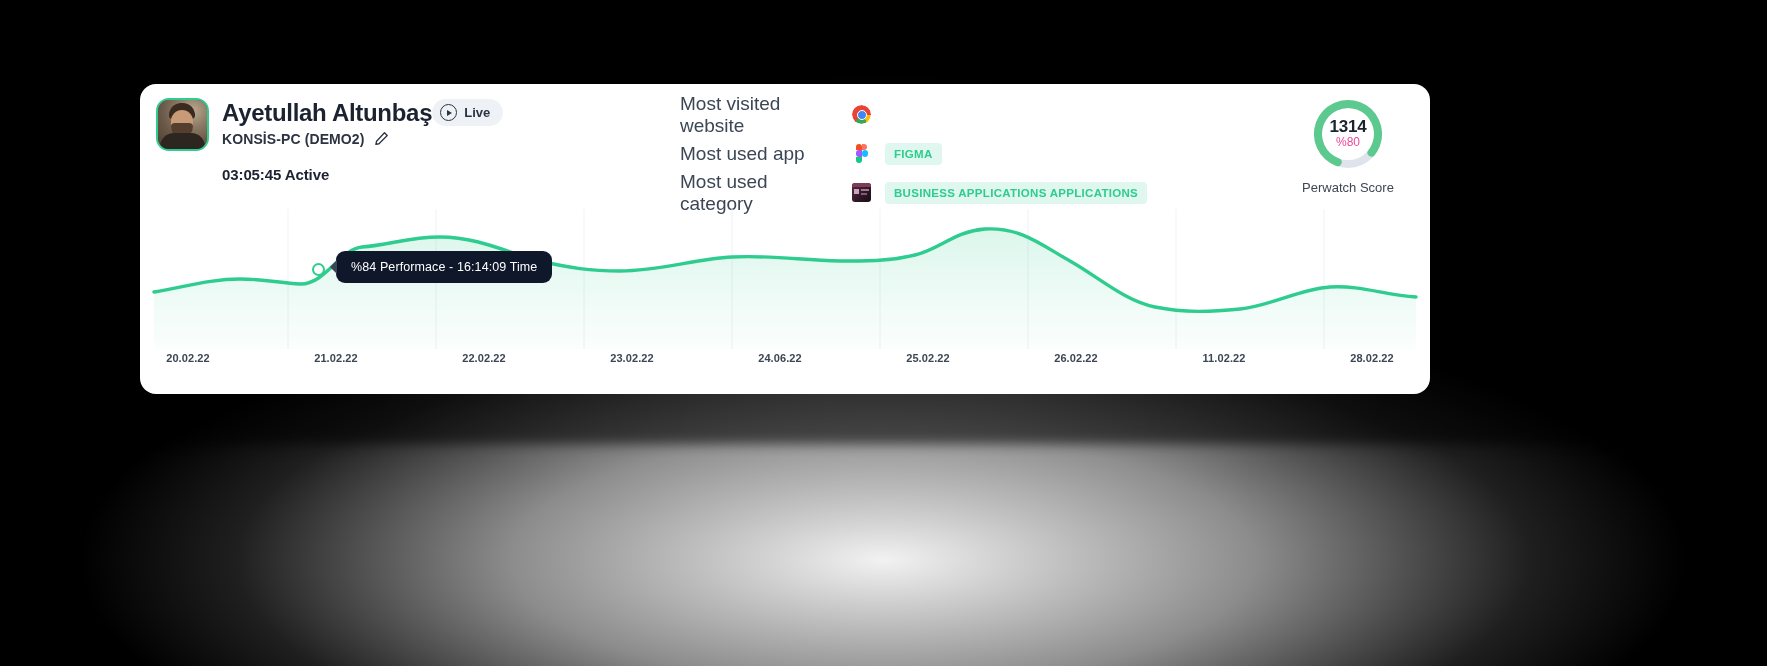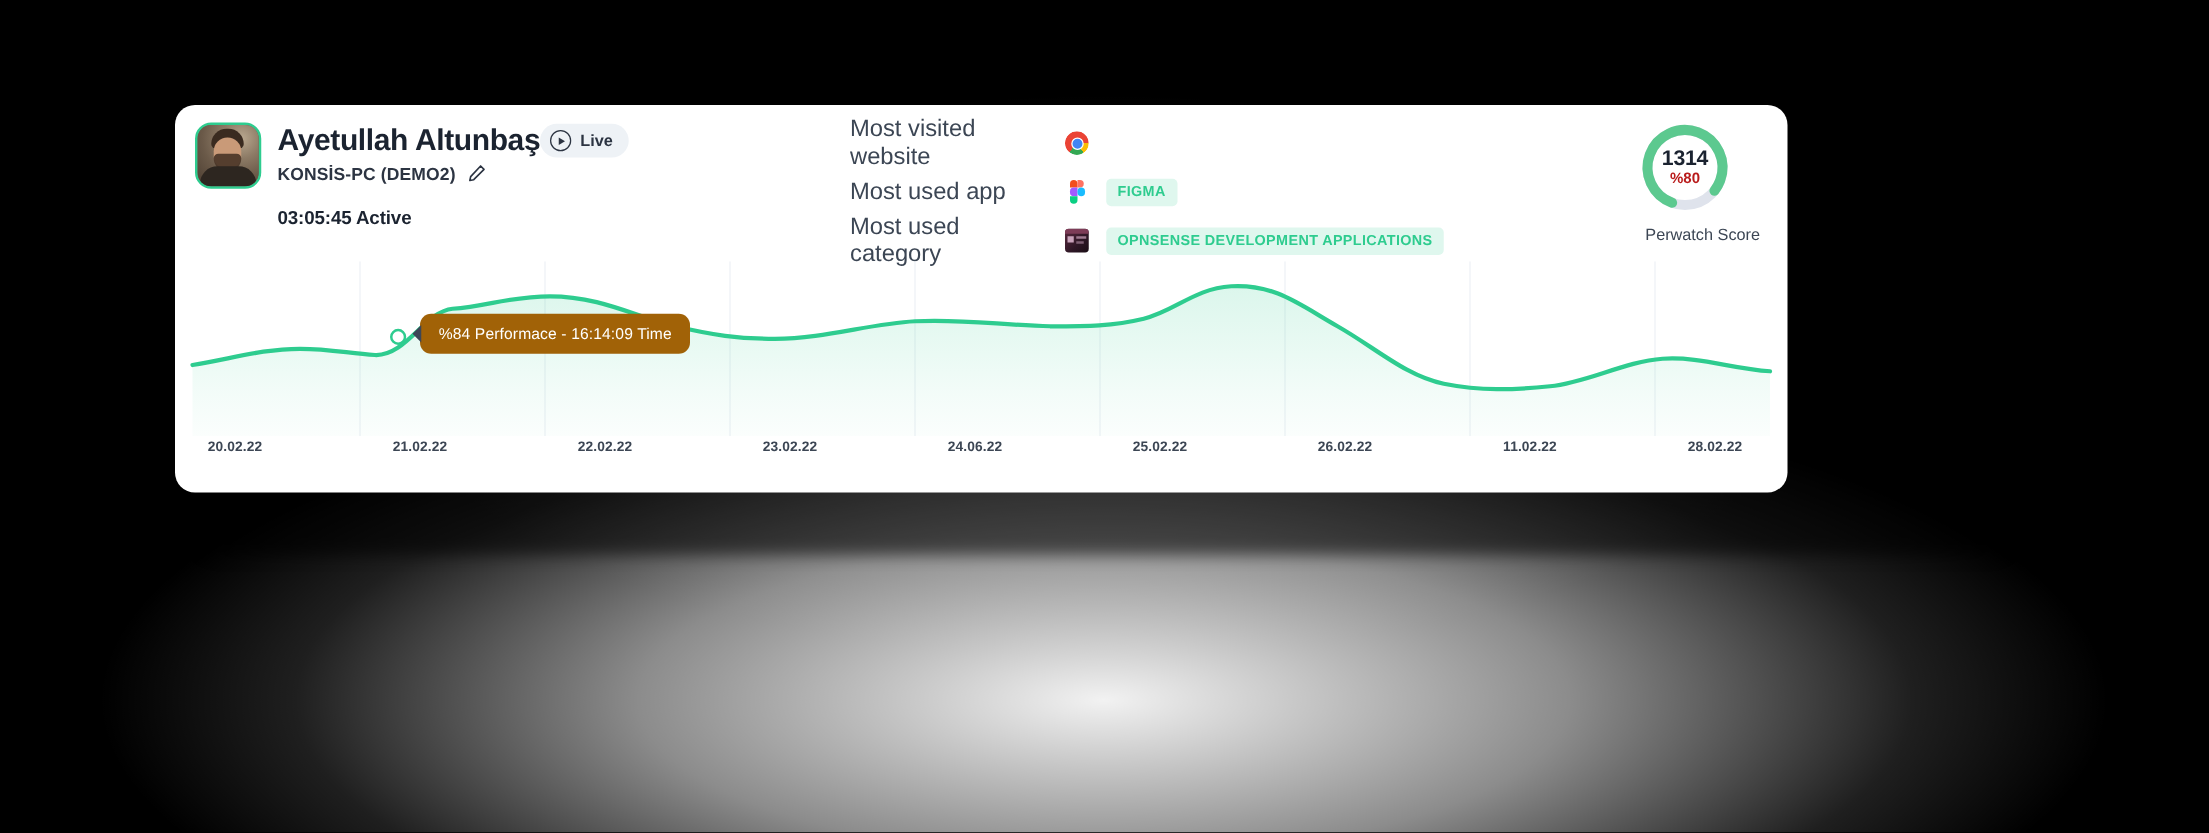--- a/index.html
+++ b/index.html
@@ -249,21 +249,21 @@
   .ico-window .tile1 { position:absolute; left:2px; top:6px; width:5px; height:5px; background:#c9a3bb; }
   .ico-window .tile2 { position:absolute; left:8.5px; top:6px; width:8px; height:2px; background:#9e7a90; }
   .ico-window .tile3 { position:absolute; left:8.5px; top:9.5px; width:6px; height:2px; background:#7e5f73; }
 
   
   #score-block {
     position: absolute;
     right: 22px;
     top: 12px;
     width: 120px;
-    text-align: right;
+    text-align: center;
   }
   #score-ring {
     width: 76px; height: 76px;
     margin: 0 auto;
     position: relative;
   }
   #score-center {
     position: absolute;
     inset: 0;
     display: flex;
@@ -274,22 +274,22 @@
   }
   #score-value {
     font-size: 17px;
     font-weight: 700;
     color: #1b2330;
     letter-spacing: -0.2px;
     line-height: 1.05;
   }
   #score-percent {
     font-size: 12px;
-    font-weight: 700;
-    color: #b91c1c;
+    font-weight: 400;
+    color: #ec4899;
     line-height: 1.1;
   }
   #score-caption {
     margin-top: 8px;
     font-size: 13px;
     color: #3c4654;
   }
 
   
   #chart-area {
@@ -298,21 +298,21 @@
     top: 125px;
     width: 100%;
     height: 185px;
   }
   #chart-svg { display: block; width: 100%; height: 140px; }
 
   #tooltip {
     position: absolute;
     left: 196px;
     top: 42px;
-    background: #a16207;
+    background: #0f172a;
     color: #ffffff;
     font-size: 12.5px;
     font-weight: 500;
     padding: 9px 15px;
     border-radius: 9px;
     white-space: nowrap;
     letter-spacing: 0.1px;
   }
   #tooltip::before {
     content: "";
@@ -415,21 +415,21 @@
       </div>
 
       <div class="stat-row">
         <div class="stat-label">Most used category</div>
         <span class="stat-ico ico-window">
           <span class="bar"></span>
             <span class="tile1"></span>
             <span class="tile2"></span>
             <span class="tile3"></span>
         </span>
-        <span class="stat-value">OPNSENSE DEVELOPMENT APPLICATIONS</span>
+        <span class="stat-value">BUSINESS APPLICATIONS APPLICATIONS</span>
       </div>
 
     </div>
 
     <div id="score-block">
       <div id="score-ring">
         <svg width="76" height="76" viewBox="0 0 76 76">
           <circle cx="38" cy="38" r="30" fill="none" stroke="#dfe3ec" stroke-width="8"></circle>
           <circle id="score-arc" cx="38" cy="38" r="30" fill="none" stroke="#5cc98f" stroke-width="8" stroke-linecap="round" transform="rotate(110 38 38)" stroke-dasharray="150.8 39.7"></circle>
         </svg>

